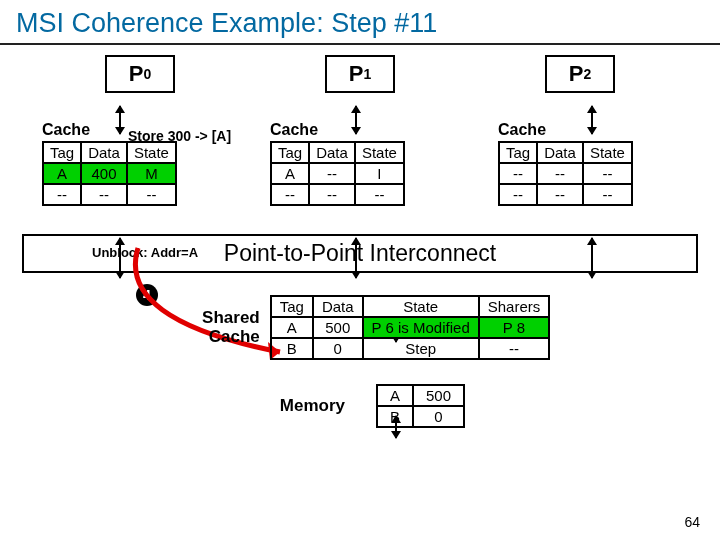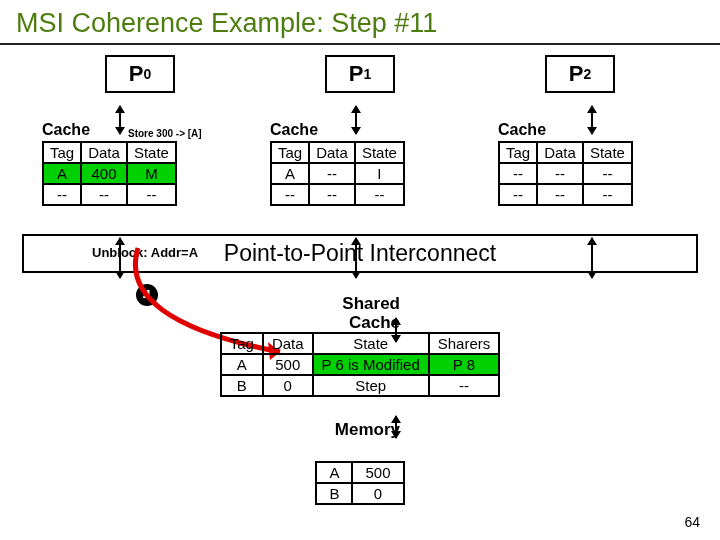--- a/index.html
+++ b/index.html
@@ -4,21 +4,21 @@
 <style>
   * { box-sizing: border-box; margin: 0; padding: 0; }
   body {
     width: 720px;
     height: 540px;
     font-family: Verdana, Arial, sans-serif;
     background: #fff;
     position: relative;
   }
   .title {
-    color: #4d7c0f;
+    color: #0369a1;
     font-family: "Comic Sans MS", cursive, sans-serif;
     font-size: 27px;
     font-weight: normal;
     padding: 8px 16px 4px 16px;
     border-bottom: 2px solid #222;
     margin-bottom: 10px;
   }
   .proc-row {
     display: flex;
     justify-content: space-around;
@@ -76,21 +76,21 @@
     position: absolute;
     left: -4px;
     border-left: 5px solid transparent;
     border-right: 5px solid transparent;
   }
   .arrow-v::before { top: -1px; border-bottom: 8px solid #000; }
   .arrow-v::after { bottom: -1px; border-top: 8px solid #000; }
 
   .store-label {
     position: absolute;
-    font-size: 10px;
+    font-size: 14px;
     font-weight: bold;
     white-space: nowrap;
     text-align: right;
   }
   .unblock-label {
     position: absolute;
     font-size: 13px;
     font-weight: bold;
     white-space: nowrap;
     margin-left: 14px;
@@ -123,21 +123,20 @@
   .lower {
     display: flex;
     flex-direction: column;
     align-items: center;
     margin-top: 22px;
   }
   .row-block {
     display: flex;
     align-items: center;
     position: relative;
-    flex-direction: column;
   }
   .row-block .side-label {
     font-weight: bold;
     font-size: 17px;
     text-align: right;
     width: 90px;
     margin-right: 10px;
     line-height: 1.1;
   }
   table.shared {

